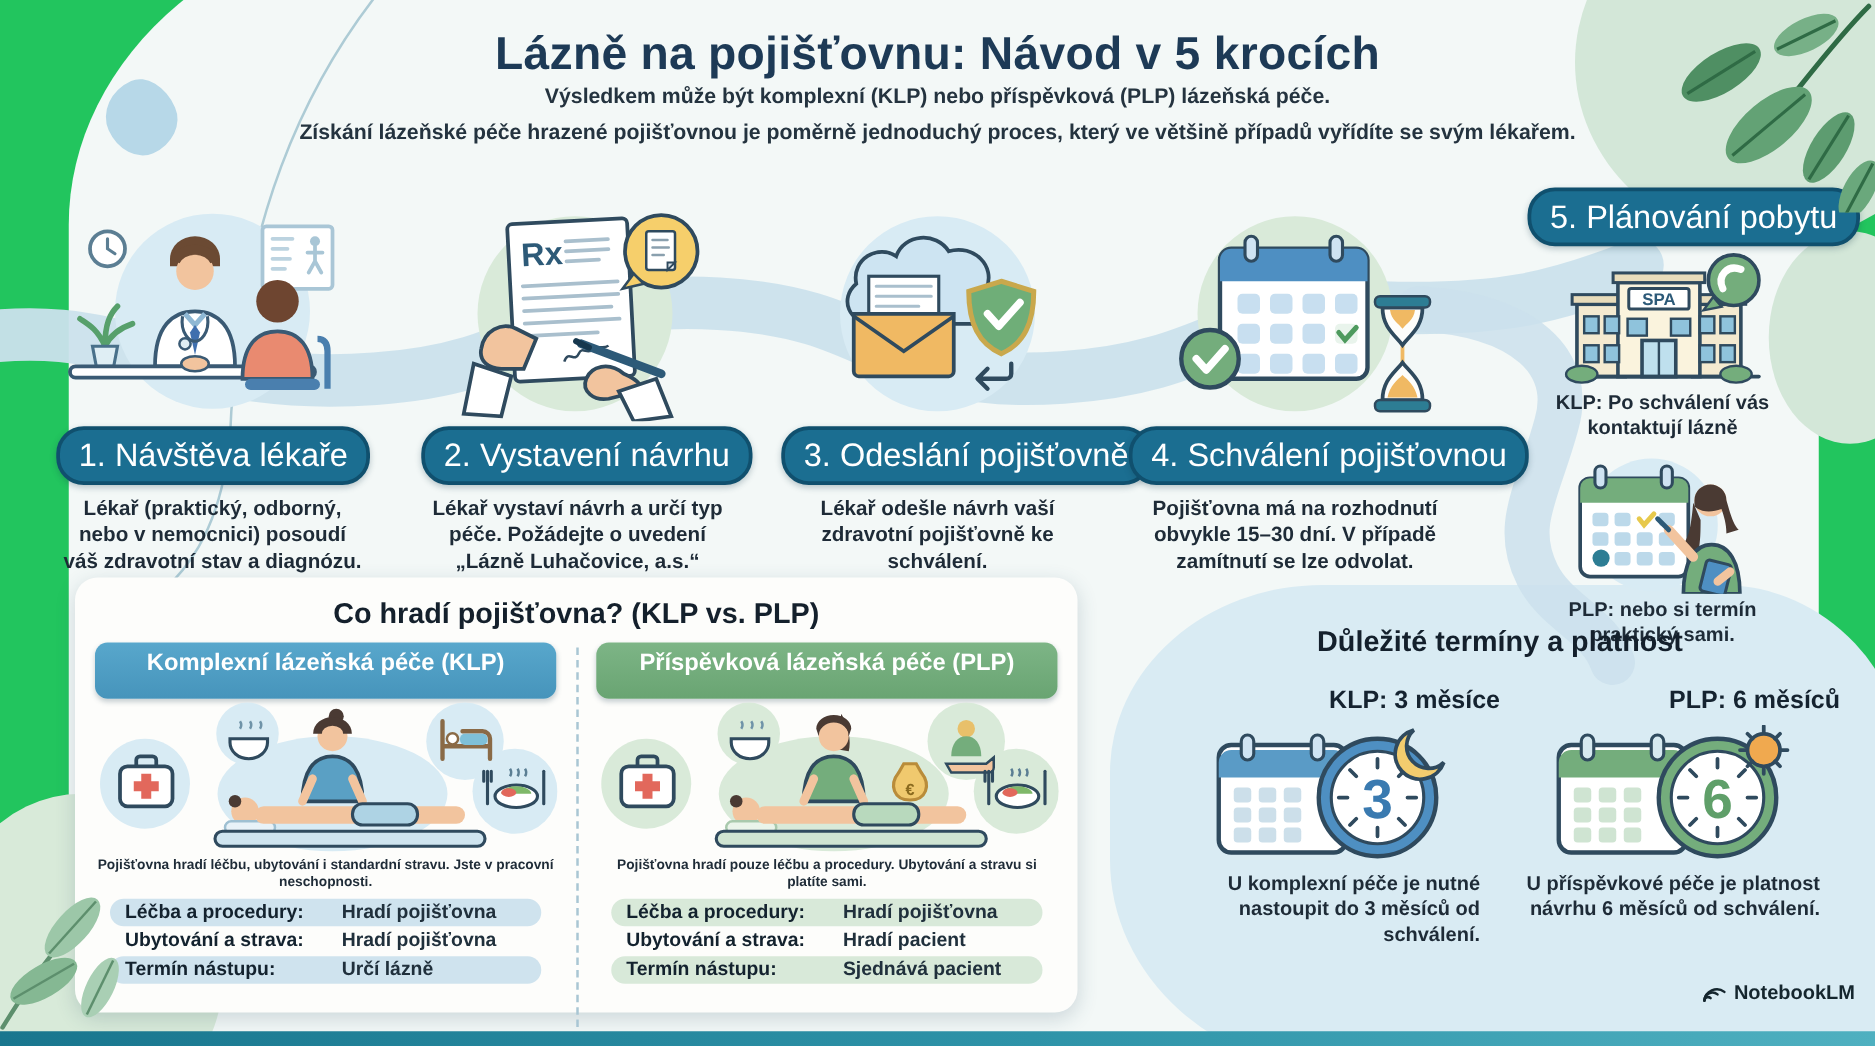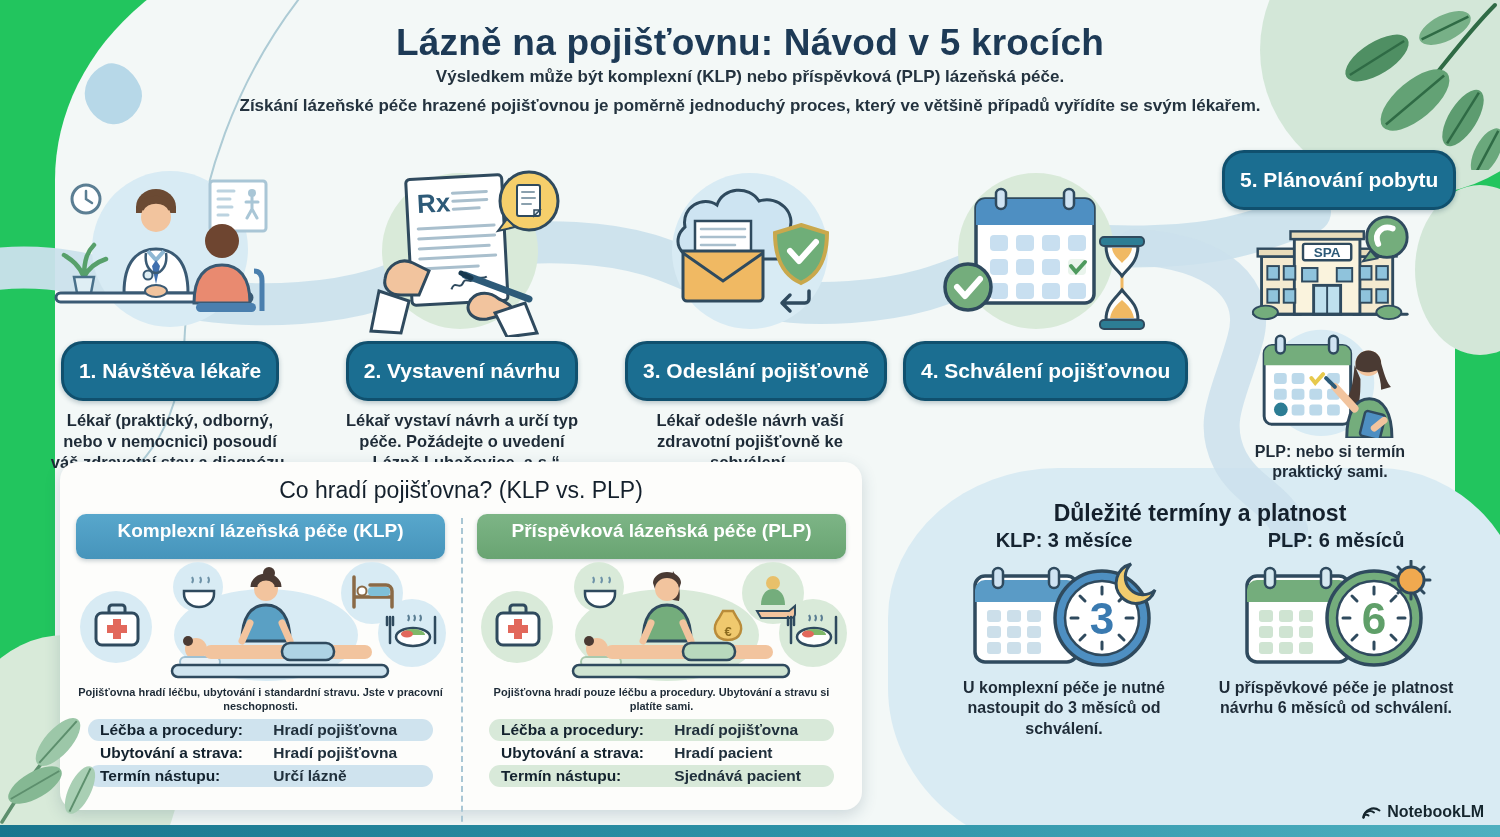--- a/index.html
+++ b/index.html
@@ -17,51 +17,51 @@
     border-radius:58% 42% 55% 45% / 48% 56% 44% 52%;transform:rotate(-24deg);}
   .deco-svg{position:absolute;pointer-events:none;}
   .band-svg{position:absolute;left:0;top:0;z-index:1;pointer-events:none;}
   .layer{position:absolute;z-index:2;}
   header.layer{left:0;right:0;top:22px;text-align:center;}
   .page-title{margin:0;font-size:37px;font-weight:800;color:#1d3a56;letter-spacing:.2px;}
   .sub{margin:7px 40px 0;font-size:17px;font-weight:600;color:#24333f;line-height:1.3;}
   .step{position:absolute;z-index:2;text-align:center;}
   .illo{display:block;margin:0 auto;}
   .badge{display:inline-block;background:#1b6e91;color:#fff;border:3px solid #10506e;
-    border-radius:22px;padding:15px 15px;font-size:21px;font-weight:700;margin-top:4px;
+    border-radius:22px;padding:5px 15px;font-size:26px;font-weight:400;margin-top:4px;
     box-shadow:0 2px 5px rgba(20,60,80,.28);white-space:nowrap;}
   .step-text{margin:9px auto 0;font-size:16.5px;font-weight:600;line-height:1.27;color:#1e2b37;}
   .s5 .badge{margin:0 0 4px;}
   .s5-text{margin:4px auto 6px;font-size:16px;font-weight:600;line-height:1.25;width:212px;}
   .s5-text b{font-weight:800;}
   .panel{position:absolute;left:60px;top:462px;width:802px;height:348px;z-index:2;
     background:#fdfdfb;border-radius:18px;box-shadow:0 5px 16px rgba(50,85,105,.2);}
-  .panel h2{margin:15px 0 2px;text-align:center;font-size:23px;font-weight:400;color:#14202c;}
+  .panel h2{margin:15px 0 2px;text-align:center;font-size:23px;font-weight:700;color:#14202c;}
   .cols{display:flex;position:relative;}
   .col{width:401px;box-sizing:border-box;padding:0 12px;text-align:center;position:relative;}
   .divider{position:absolute;left:50%;top:12px;bottom:-242px;border-left:2px dashed #a9c6d4;}
   .pill{height:45px;line-height:34px;border-radius:10px;color:#fff;font-weight:700;
     font-size:19px;margin:8px 4px 2px;box-shadow:0 2px 4px rgba(40,70,90,.25);}
   .pill.klp{background:linear-gradient(180deg,#58a7cc,#4694bb);}
   .pill.plp{background:linear-gradient(180deg,#7db586,#69a472);}
   .col .desc{margin:2px 6px 6px;font-size:11px;font-weight:600;line-height:1.28;}
   .rows{margin:0 16px;}
   .row{display:flex;align-items:center;height:22px;border-radius:12px;padding:0 12px;
     font-size:15.5px;margin-bottom:1px;text-align:left;}
   .row.klp-bg{background:#cfe3ee;}
   .row.plp-bg{background:#d8e9d9;}
   .row .lbl{font-weight:800;color:#13222e;width:54%;}
   .row .val{font-weight:600;color:#20303c;width:46%;}
   .terms{position:absolute;left:928px;top:500px;width:544px;z-index:2;text-align:center;}
   .terms h2{margin:0;font-size:23px;font-weight:800;color:#14202c;}
-  .terms-cols{display:flex;margin-top:2px;}
+  .terms-cols{display:flex;margin-top:22px;text-align:right;}
   .term{width:272px;}
   .term h3{margin:0 0 8px;font-size:20px;font-weight:800;color:#152330;}
   .term p{margin:8px auto 0;width:240px;font-size:16px;font-weight:600;line-height:1.28;}
-  .watermark{position:absolute;right:16px;bottom:16px;z-index:4;display:flex;align-items:center;
+  .watermark{position:absolute;right:16px;bottom:33px;z-index:4;display:flex;align-items:center;
     gap:6px;font-size:16px;font-weight:700;color:#15262e;}
   .bottom-bar{position:absolute;left:0;right:0;bottom:0;height:12px;z-index:3;
     background:linear-gradient(90deg,#19768e,#2e93a8 55%,#4fb0c0);}
 </style>
 </head>
 <body>
 
 <div class="canvas">
 
   <div class="blob white-blob"></div>
@@ -223,20 +223,21 @@
         <path d="M198 113 v40" stroke="#f0b963" stroke-width="3"></path>
         <path d="M182 83 h32 c0 16 -10 22 -16 30 c-6 -8 -16 -14 -16 -30 z" fill="#fdfdfb" stroke="#2f4a5e" stroke-width="3"></path>
         <path d="M188 85 h20 c-1 8 -7 11 -10 15 c-3 -4 -9 -7 -10 -15 z" fill="#f0b963"></path>
         <path d="M182 157 h32 c0 -16 -10 -22 -16 -30 c-6 8 -16 14 -16 30 z" fill="#fdfdfb" stroke="#2f4a5e" stroke-width="3"></path>
         <path d="M186 155 h24 c-2 -10 -8 -14 -12 -18 c-4 4 -10 8 -12 18 z" fill="#f0b963"></path>
         <rect x="176" y="74" width="44" height="9" rx="4" fill="#2d7d94" stroke="#2f4a5e" stroke-width="2"></rect>
         <rect x="176" y="157" width="44" height="9" rx="4" fill="#2d7d94" stroke="#2f4a5e" stroke-width="2"></rect>
       </g>
     </svg>
     <div class="badge">4. Schválení pojišťovnou</div>
+    <p class="step-text" style="width:252px">Pojišťovna má na rozhodnutí obvykle 15–30 dní. V případě zamítnutí se lze odvolat.</p>
   </section>
 
   <section class="step s5" style="left:1222px;top:150px;width:216px">
     <div class="badge">5. Plánování pobytu</div>
     <svg class="illo" width="175" height="108" viewBox="0 0 175 112">
       <rect x="16" y="44" width="40" height="60" fill="#f4ead0" stroke="#2f4a5e" stroke-width="3"></rect>
       <rect x="112" y="44" width="40" height="60" fill="#f4ead0" stroke="#2f4a5e" stroke-width="3"></rect>
       <rect x="12" y="36" width="48" height="8" fill="#e8dcbb" stroke="#2f4a5e" stroke-width="2.5"></rect>
       <rect x="108" y="36" width="48" height="8" fill="#e8dcbb" stroke="#2f4a5e" stroke-width="2.5"></rect>
       <rect x="50" y="26" width="68" height="78" fill="#faf3dd" stroke="#2f4a5e" stroke-width="3"></rect>
@@ -257,20 +258,21 @@
       </g>
       <rect x="70" y="74" width="28" height="30" fill="#bfe0ee" stroke="#2f4a5e" stroke-width="3"></rect>
       <path d="M84 74 v30" stroke="#2f4a5e" stroke-width="2"></path>
       <path d="M8 104 h159" stroke="#2f4a5e" stroke-width="3" stroke-linecap="round"></path>
       <ellipse cx="20" cy="102" rx="13" ry="7" fill="#74ad7c" stroke="#2f4a5e" stroke-width="2"></ellipse>
       <ellipse cx="148" cy="102" rx="13" ry="7" fill="#74ad7c" stroke="#2f4a5e" stroke-width="2"></ellipse>
       <circle cx="146" cy="24" r="21" fill="#74ad7c" stroke="#2f4a5e" stroke-width="3"></circle>
       <path d="M129 38 l-8 11 15-3 z" fill="#74ad7c" stroke="#2f4a5e" stroke-width="2"></path>
       <path d="M137 31 C132 20 141 11 152 15" fill="none" stroke="#fff" stroke-width="6" stroke-linecap="round"></path>
     </svg>
+    <p class="s5-text"><b>KLP:</b> <span>Po schválení vás kontaktují lázně</span></p>
     <svg class="illo" width="175" height="116" viewBox="0 0 175 118">
       <circle cx="78" cy="62" r="54" fill="#d8ebf4"></circle>
       <rect x="20" y="24" width="88" height="80" rx="8" fill="#fff" stroke="#2f4a5e" stroke-width="3"></rect>
       <path d="M20 32 a8 8 0 0 1 8-8 h72 a8 8 0 0 1 8 8 v12 h-88 z" fill="#74ad7c"></path>
       <rect x="32" y="14" width="9" height="18" rx="4.5" fill="#cfe3f2" stroke="#2f4a5e" stroke-width="2.5"></rect>
       <rect x="86" y="14" width="9" height="18" rx="4.5" fill="#cfe3f2" stroke="#2f4a5e" stroke-width="2.5"></rect>
       <g fill="#bcd9ea">
         <rect x="30" y="52" width="13" height="11" rx="3"></rect>
           <rect x="48" y="52" width="13" height="11" rx="3"></rect>
           <rect x="84" y="52" width="13" height="11" rx="3"></rect>

